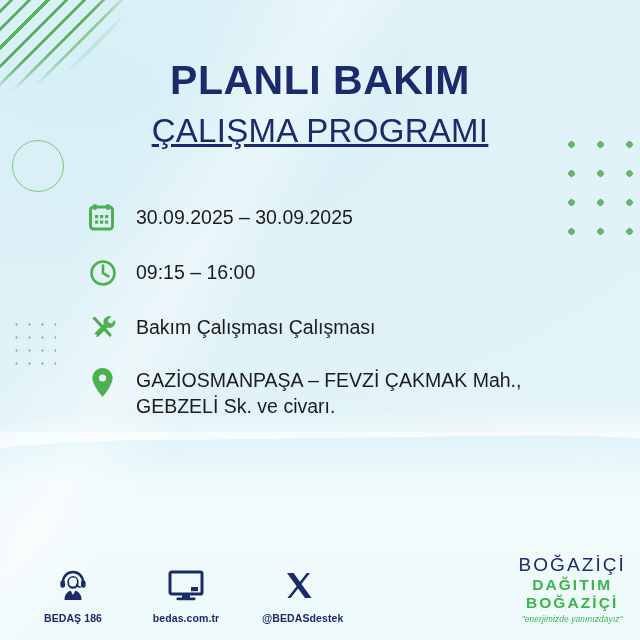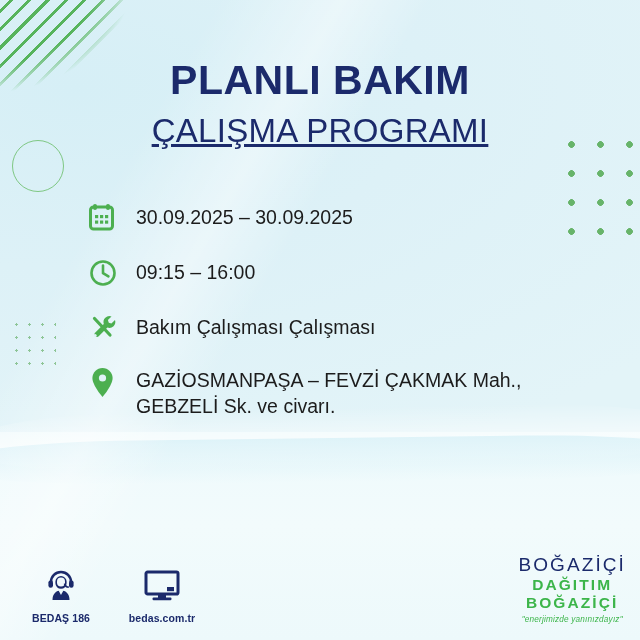--- a/index.html
+++ b/index.html
@@ -161,24 +161,24 @@
 
   
   .footer {
     position: absolute;
     left: 0; bottom: 0;
     width: 640px;
     height: 90px;
   }
   .contacts {
     position: absolute;
-    left: 24px; bottom: 14px;
+    left: 36px; bottom: 14px;
     display: flex;
     align-items: center;
-    gap: 27px;
+    gap: 39px;
   }
   .contact {
     width: 74px;
     text-align: center;
   }
   .contact .cicon {
     height: 36px;
     display: flex;
     align-items: flex-end;
     justify-content: center;
@@ -322,20 +322,28 @@
           <svg width="36" height="32" viewBox="0 0 36 32">
             <rect x="2" y="2" width="32" height="22" rx="1.6" fill="none" stroke="#1b2a6b" stroke-width="3"></rect>
             <rect x="14" y="24" width="8" height="4" fill="#1b2a6b"></rect>
             <rect x="8.5" y="27.4" width="19" height="2.8" rx="1.2" fill="#1b2a6b"></rect>
             <rect x="23" y="17" width="7" height="4.2" fill="#1b2a6b"></rect>
           </svg>
         </span>
         <span class="clabel">bedas.com.tr</span>
       </div>
 
+      <div class="contact">
+        <span class="cicon">
+          <svg width="32" height="32" viewBox="0 0 32 32">
+            <path d="M4 3 L13.6 16.2 L4.4 28 L7.6 28 L15.1 18.4 L22 28 L28.6 28 L18.4 14 L27 3 L23.8 3 L16.9 11.8 L10.6 3 Z" fill="#1b2a6b"></path>
+          </svg>
+        </span>
+        <span class="clabel">@BEDASdestek</span>
+      </div>
 
     </div>
 
     <div class="brand">
       <div class="brand-l1">BOĞAZİÇİ</div>
       <div class="brand-l2">DAĞITIM</div>
       <div class="brand-l3">BOĞAZİÇİ</div>
       <div class="brand-tag">"enerjimizde yanınızdayız"</div>
     </div>
 

